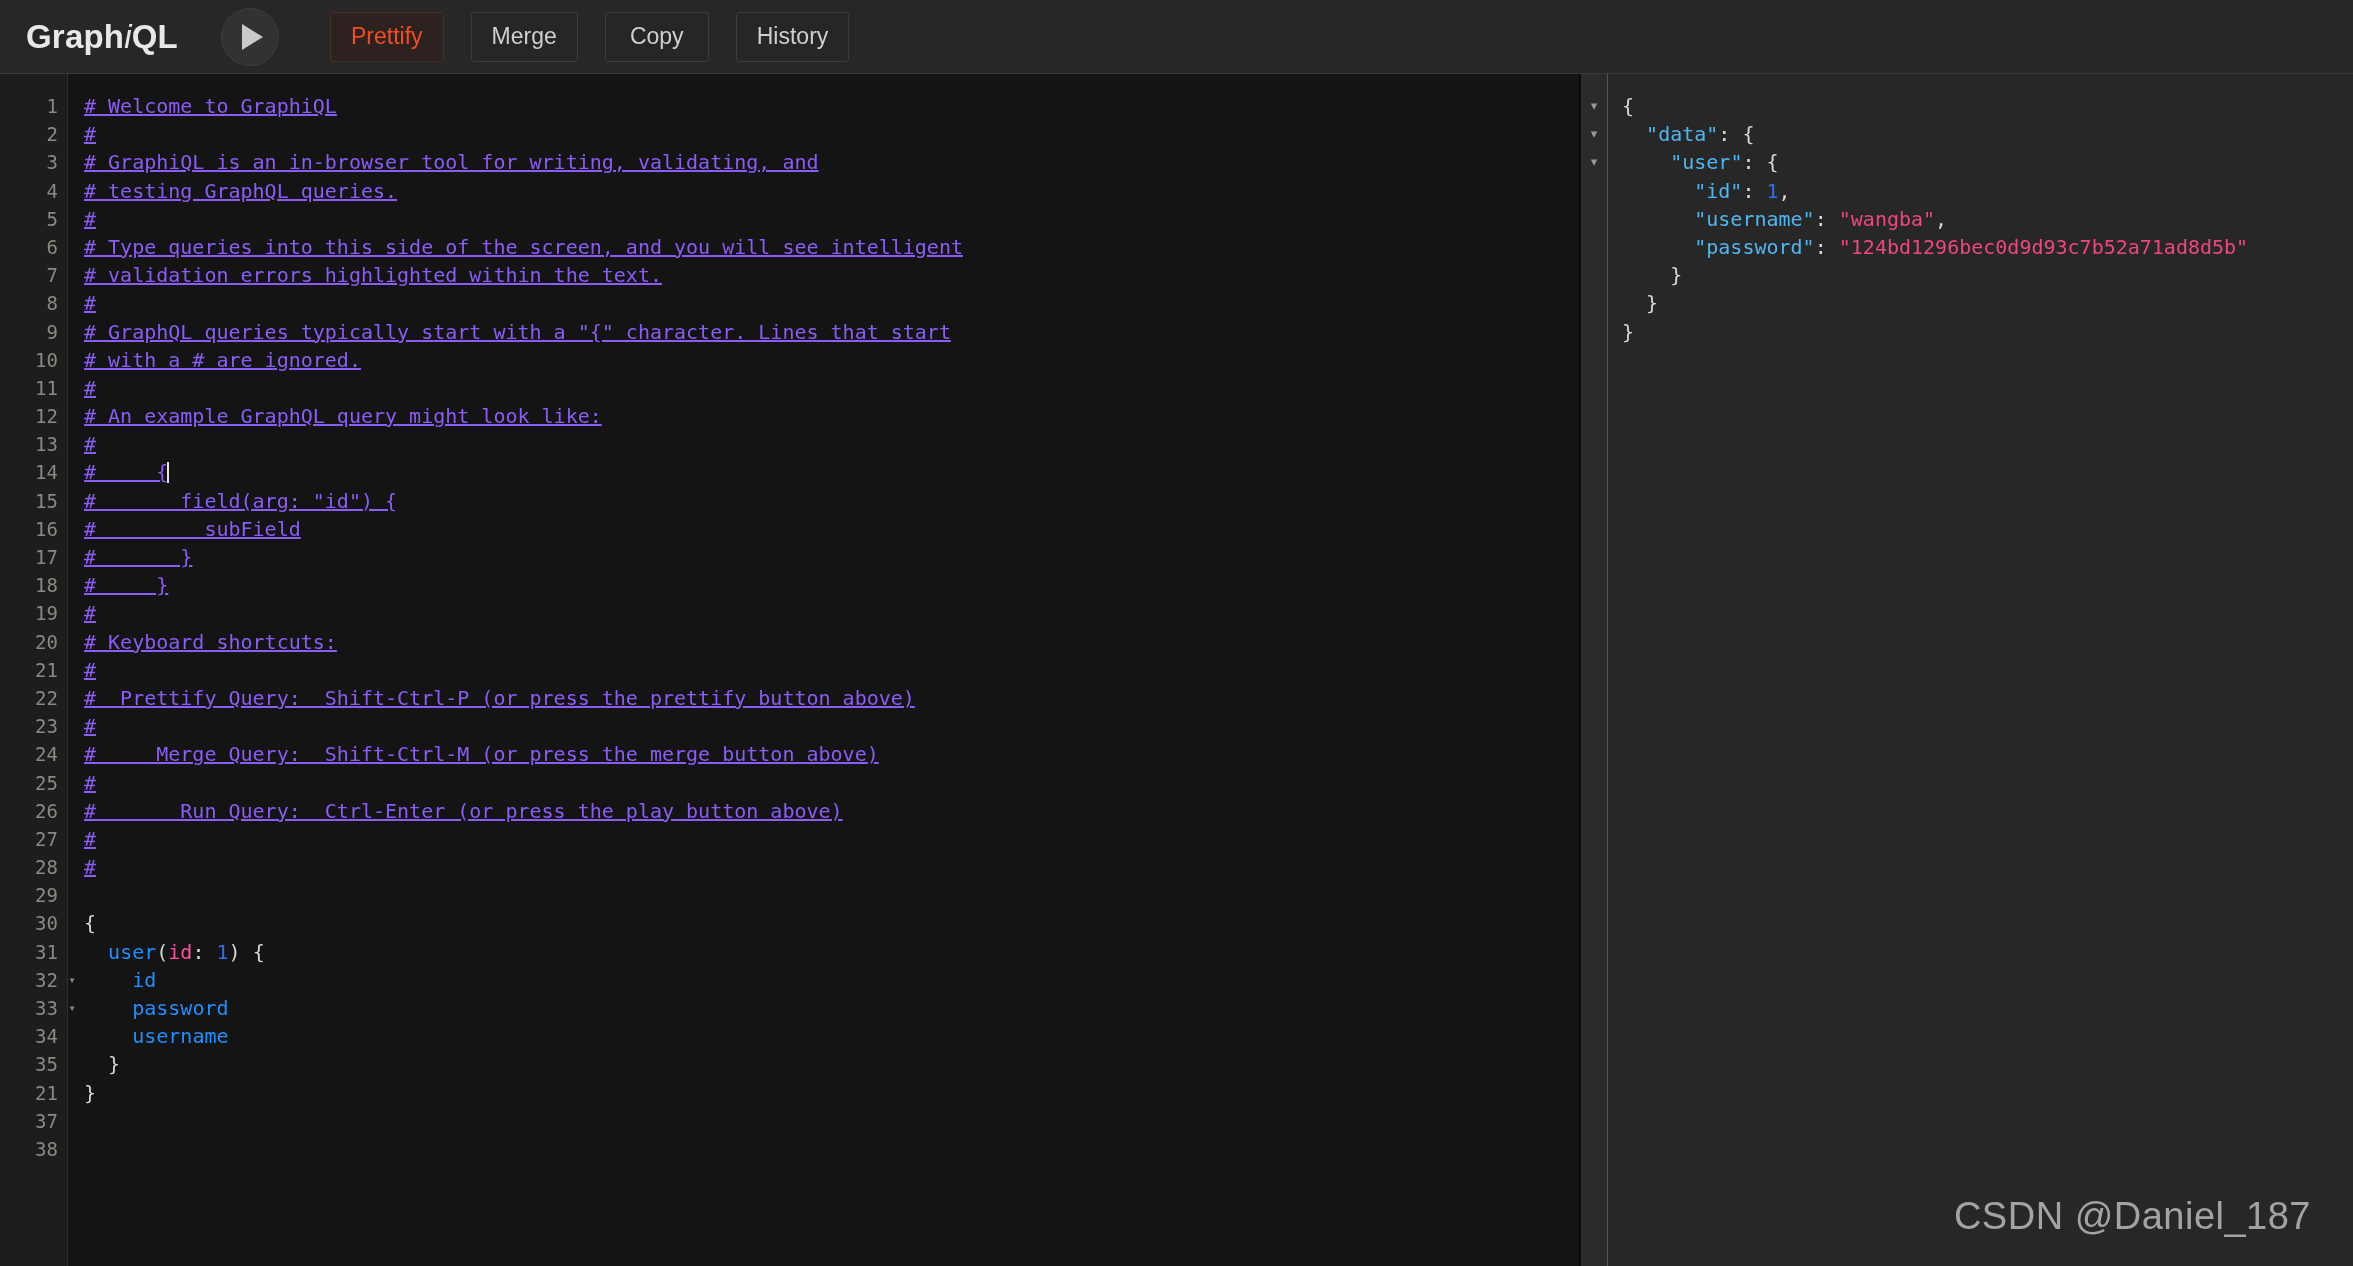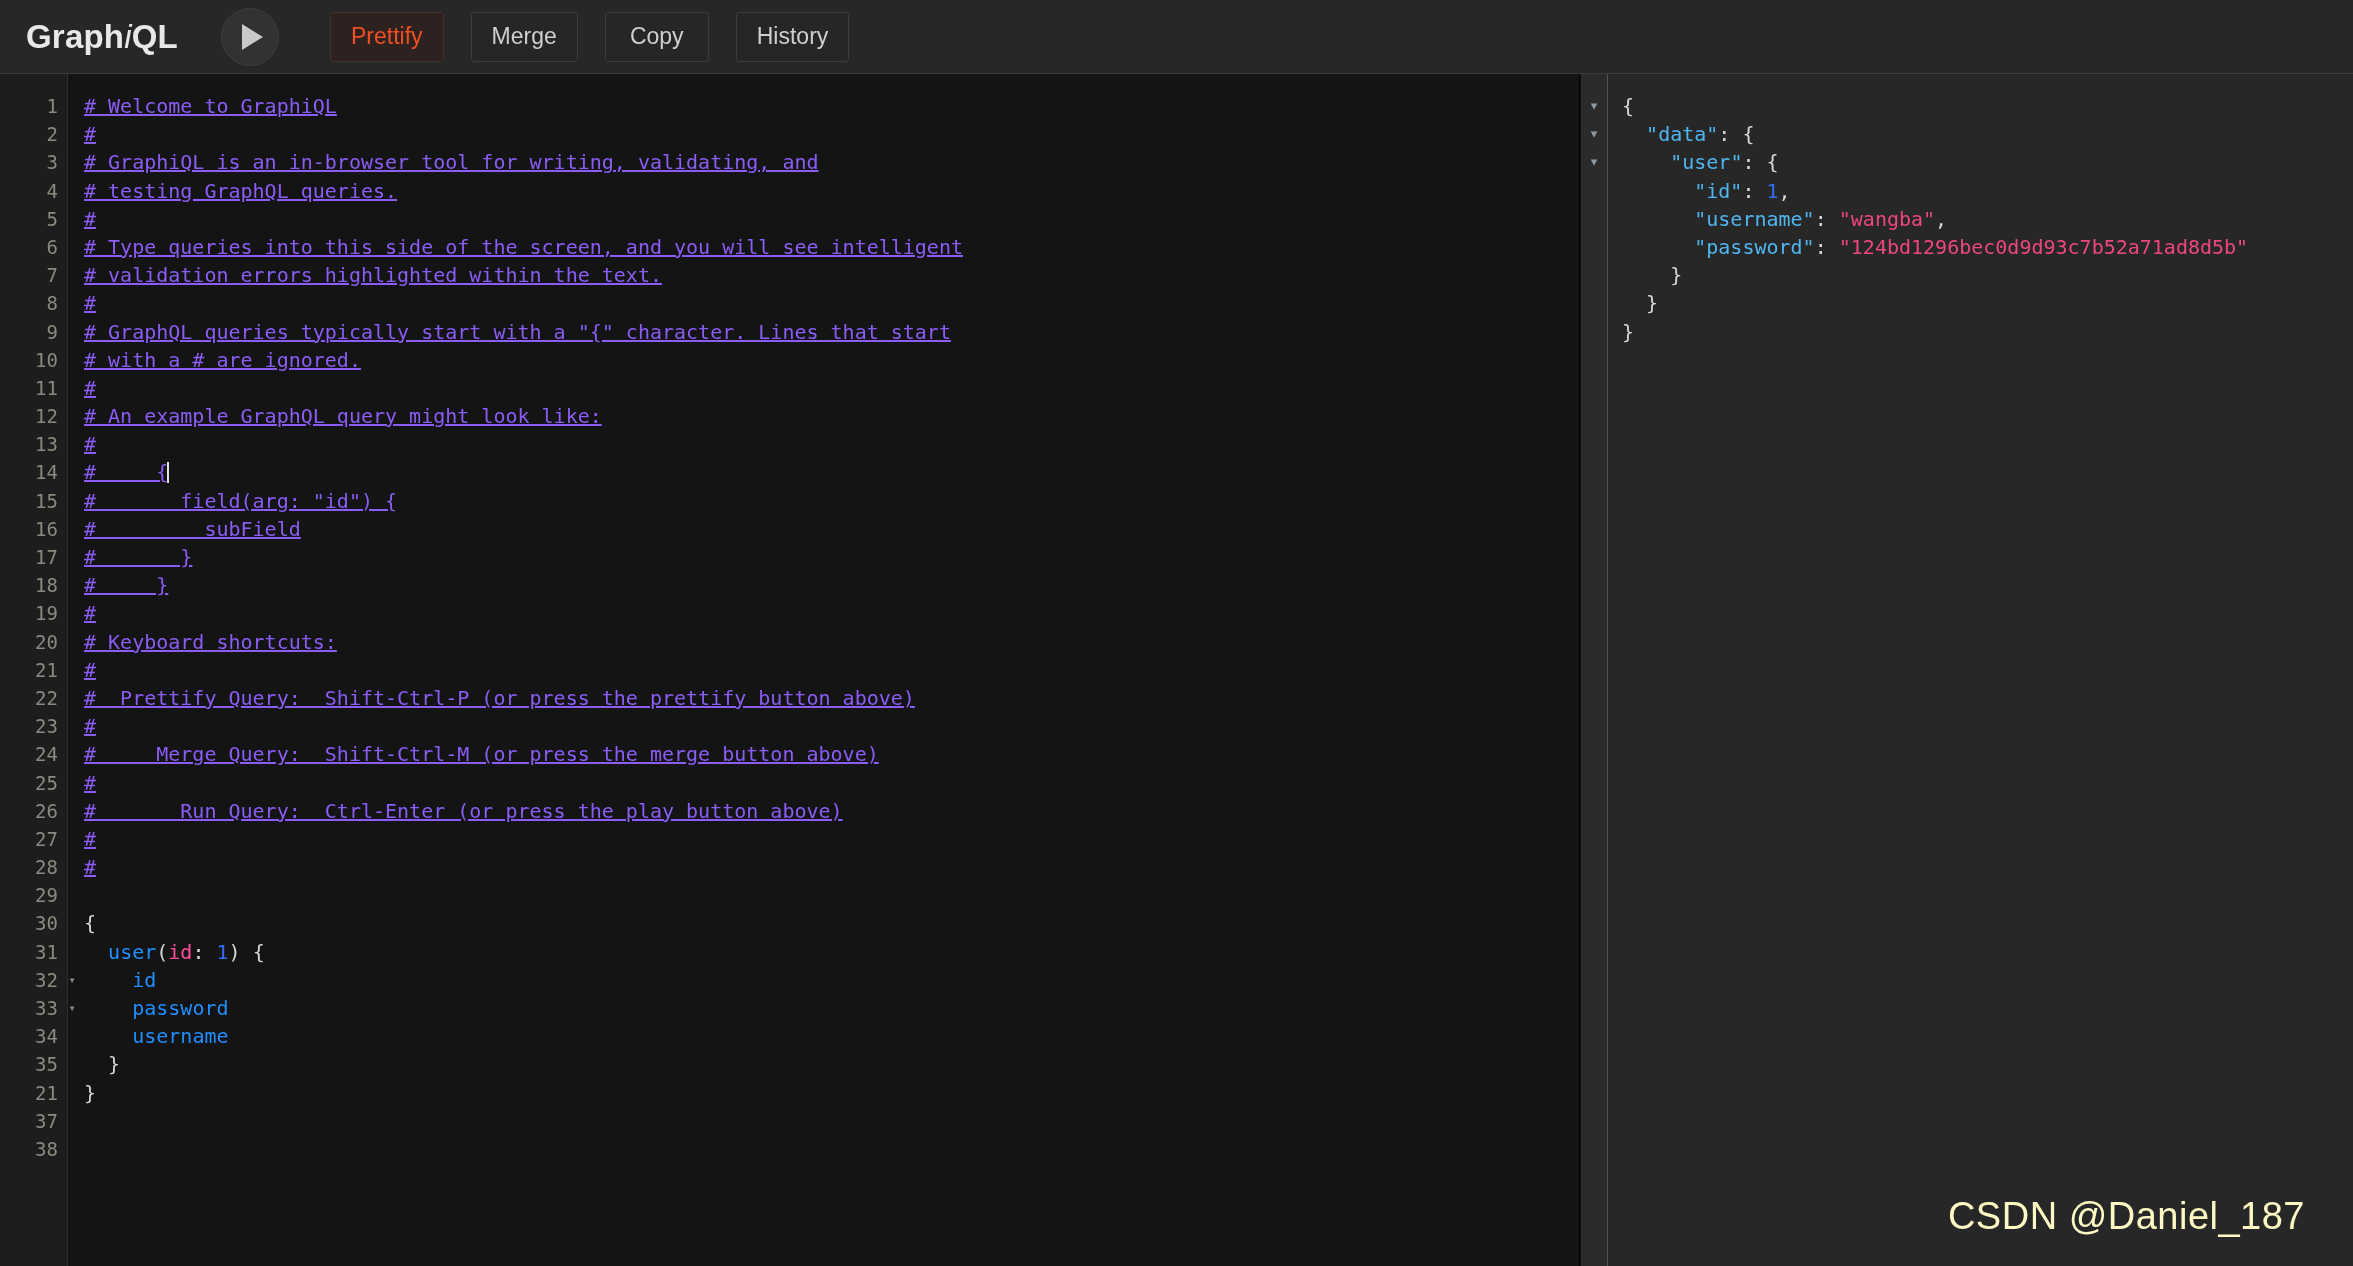--- a/index.html
+++ b/index.html
@@ -201,24 +201,24 @@
     color: #d8d8d8;
     white-space: pre;
   }
   .j-key    { color: #4fb6f0; }
   .j-str    { color: #f0467f; }
   .j-num    { color: #2f6ff5; }
   .j-punct  { color: #d8d8d8; }
 
   .watermark {
     position: absolute;
-    right: 48px;
+    right: 42px;
     bottom: 28px;
     font-size: 38px;
-    color: #fef9c3;
+    color: #a3a3a3;
     font-family: "Liberation Sans", sans-serif;
     letter-spacing: 0.5px;
     white-space: nowrap;
   }
 </style>
 </head>
 <body>
 
 <div id="app">
 

